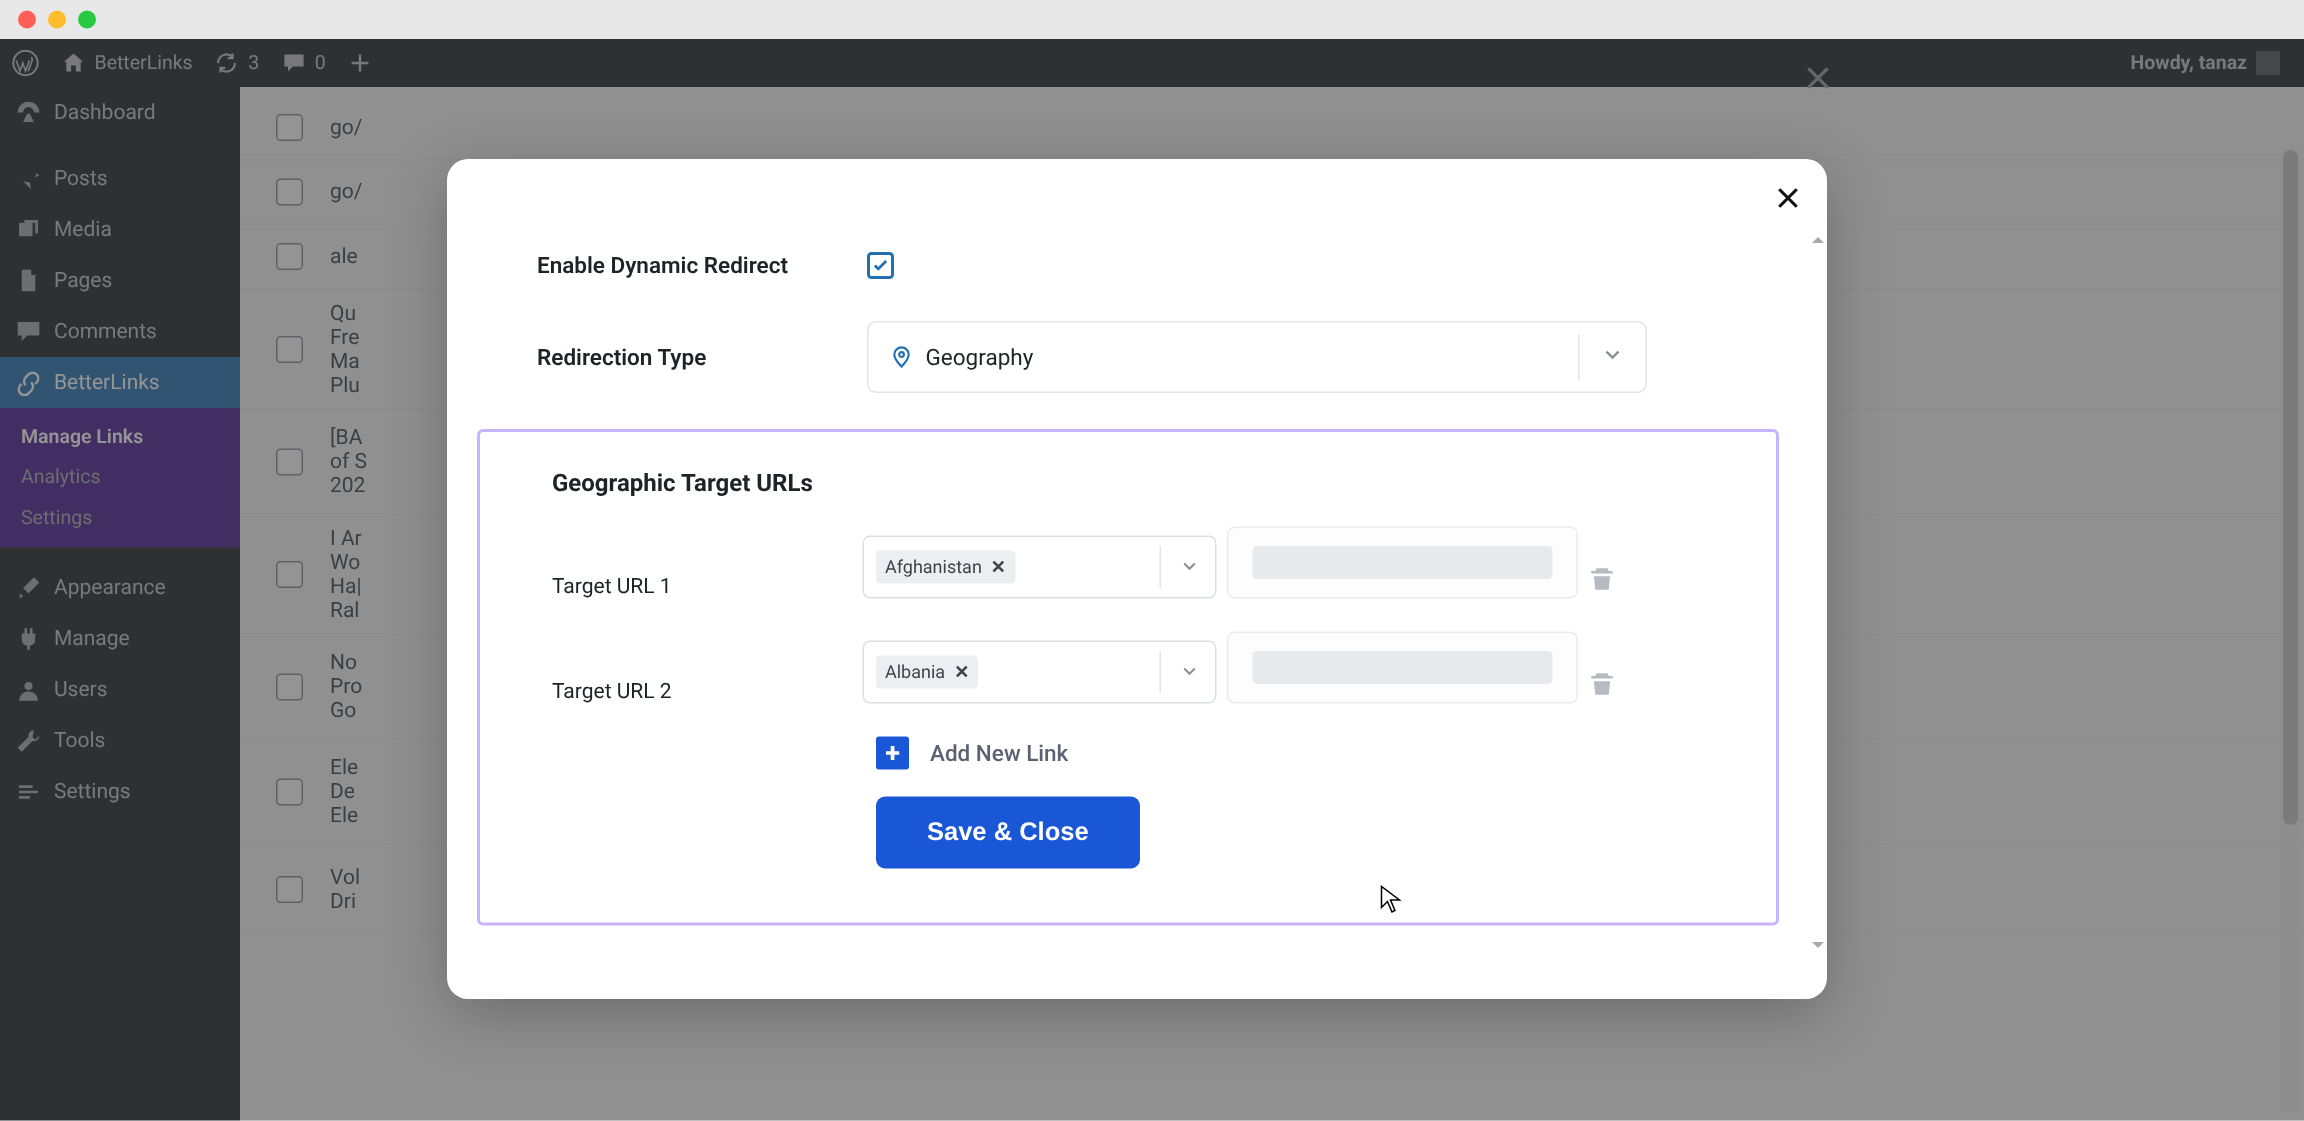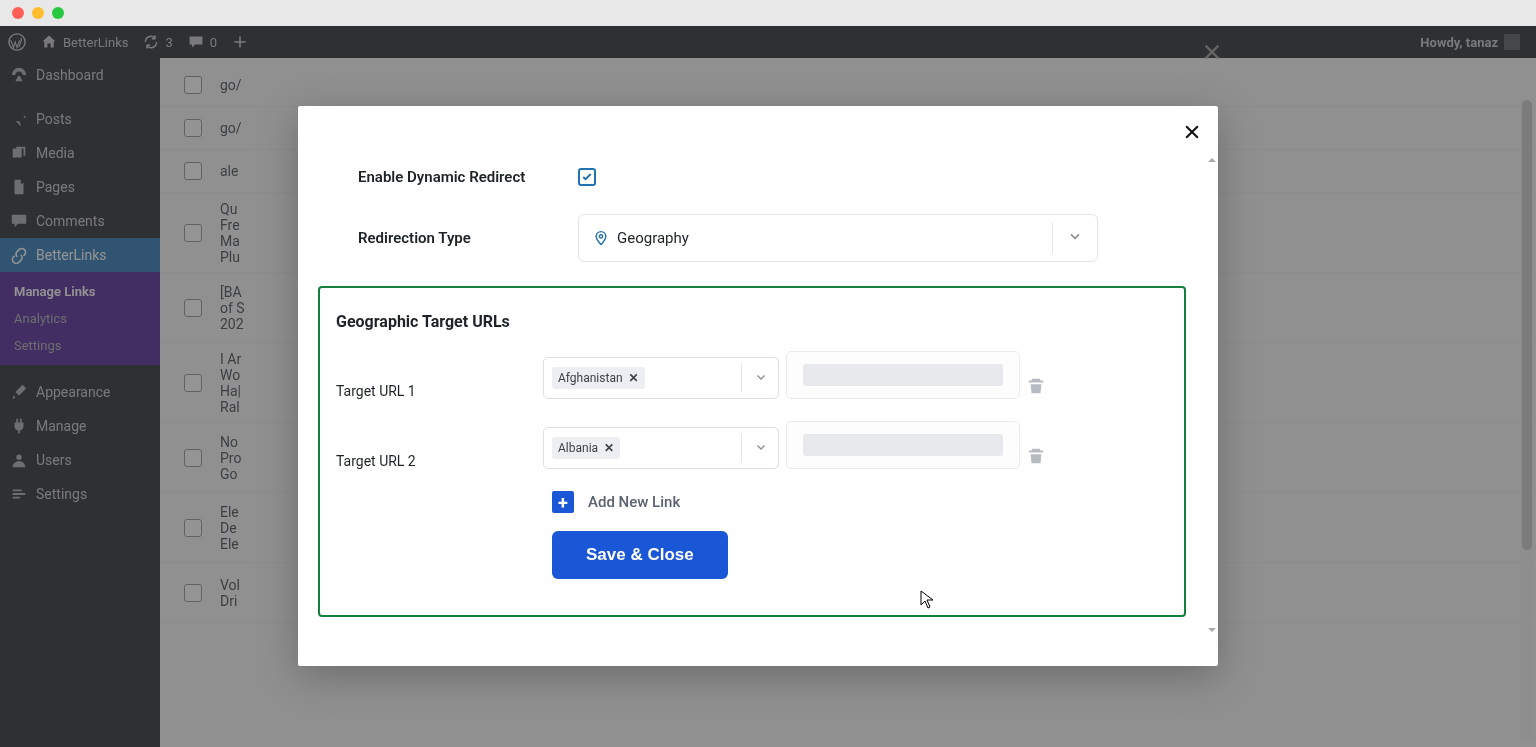--- a/index.html
+++ b/index.html
@@ -135,21 +135,21 @@
       color: #555;
     }
 
     
     .modal {
       position: absolute;
       top: 80px; left: 30px;
       width: 920px;
       height: 560px;
       background: #fff;
-      border-radius: 2px;
+      border-radius: 14px;
       box-shadow: 0 10px 40px rgba(0,0,0,0.25);
     }
     .modal-close {
       position: absolute;
       right: 14px; top: 14px;
       width: 24px; height: 24px;
       display:flex; align-items:center; justify-content:center;
       cursor: pointer;
       color: #1d2327;
     }
@@ -202,23 +202,23 @@
       padding: 0 14px;
       background: #fff;
       position: relative;
     }
     .select-box .geo-ic { color:#2271b1; margin-right:8px; display:flex; }
     .select-box .sel-text { font-size: 15px; color: #1d2327; }
     .select-box .divider { position:absolute; right:44px; top:8px; bottom:8px; width:1px; background:#e2e4e7; }
     .select-box .chev { position:absolute; right:14px; color:#8c8f94; }
 
     .red-box {
-      border: 2px solid #15803d;
+      border: 2px solid #c4b5fd;
       border-radius: 4px;
-      padding: 24px 16px 36px;
+      padding: 24px 48px 36px;
       margin-left: -40px;
       margin-right: -20px;
       margin-top: 10px;
     }
     .section-title {
       font-size: 16px;
       font-weight: 700;
       color: #1d2327;
       margin-bottom: 20px;
     }
@@ -451,20 +451,28 @@
       <span>Manage</span>
     </div>
     <div class="wp-menu-item">
       <span class="menu-ic">
           <svg viewBox="0 0 20 20" width="18" height="18" fill="#a7aaad">
             <circle cx="10" cy="7" r="3"></circle>
             <path d="M3 18a7 7 0 0 1 14 0z"></path>
           </svg>
         </span>
       <span>Users</span>
+    </div>
+    <div class="wp-menu-item">
+      <span class="menu-ic">
+          <svg viewBox="0 0 20 20" width="18" height="18" fill="#a7aaad">
+            <path d="M14 2a4 4 0 0 0-4 5L2 15l3 3 8-8a4 4 0 0 0 5-4l-3 3-2-2z"></path>
+          </svg>
+        </span>
+      <span>Tools</span>
     </div>
     <div class="wp-menu-item">
       <span class="menu-ic">
           <svg viewBox="0 0 20 20" width="18" height="18" fill="#a7aaad">
             <path d="M3 5h10v2H3zm0 4h14v2H3zm0 4h8v2H3z"></path>
           </svg>
         </span>
       <span>Settings</span>
     </div>
   </div>

